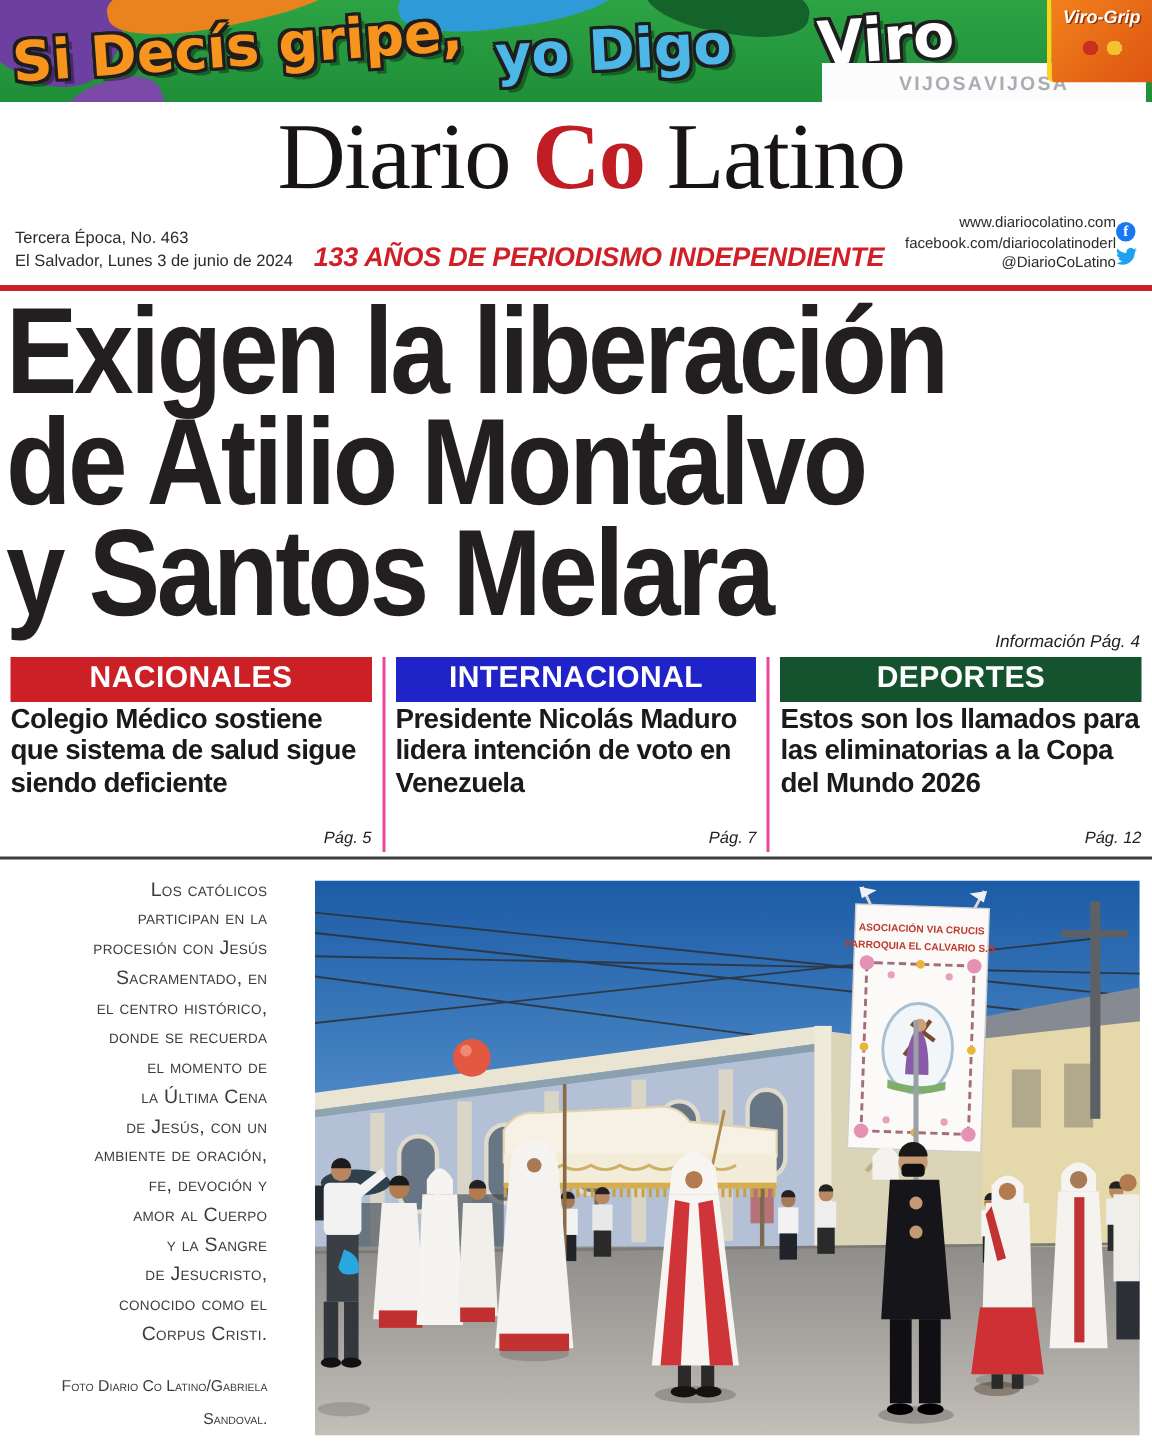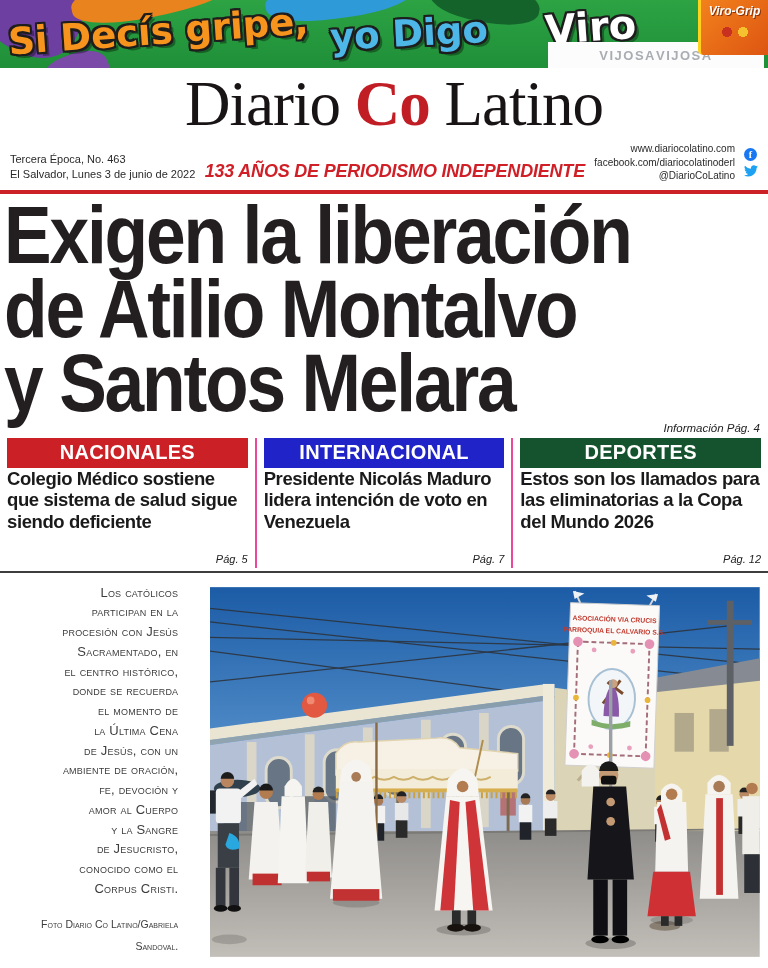--- a/index.html
+++ b/index.html
@@ -39,21 +39,21 @@
   
   .masthead { text-align:center; padding-top:5px; }
   .masthead h1 { font-family:"Liberation Serif", serif; font-weight:normal; font-size:63px;
                  line-height:1; color:#181314; letter-spacing:-1px;padding-left:20px; }
   .masthead h1 .co { color:#c01d24; font-weight:bold; }
   .info-row { display:flex; justify-content:space-between; align-items:flex-end;
               padding:6px 10px 7px 10px; }
   .edition { font-size:11px; line-height:1.4; text-align:left; color:#2a2a2a; }
   .tagline { font-size:18px; font-weight:bold; font-style:italic; color:#d01f26;
              letter-spacing:-0.2px; padding-bottom:1px; }
-  .social { display:flex; align-items:center; gap:9px; }
+  .social { display:flex; align-items:center; gap:0; }
   .social-text { font-size:10px; line-height:1.35; text-align:right; color:#2a2a2a; }
   .social-icons { display:flex; flex-direction:column; gap:4px; }
   .fb-icon { width:13px; height:13px; border-radius:50%; background:#1877f2; color:#fff;
              font-family:"Liberation Serif",serif; font-weight:bold; font-size:10px;
              display:flex; align-items:center; justify-content:center; }
   .red-rule { height:4px; background:#cc2027; }
 
   
   .lead { padding:4px 0 0 4px; }
   .lead-line { display:block; }
@@ -107,21 +107,21 @@
     <span>Viro-Grip</span>
     <span class="pills"></span>
   </div>
 </div>
 
 <div class="masthead">
   <h1><span>Diario </span><span class="co">Co</span><span> Latino</span></h1>
   <div class="info-row">
     <div class="edition">
       <div>Tercera Época, No. 463</div>
-      <div>El Salvador, Lunes 3 de junio de 2022</div>
+      <div>El Salvador, Lunes 3 de junio de 2024</div>
     </div>
     <div class="tagline">133 AÑOS DE PERIODISMO INDEPENDIENTE</div>
     <div class="social">
       <div class="social-text">
         <div>www.diariocolatino.com</div>
         <div>facebook.com/diariocolatinoderl</div>
         <div>@DiarioCoLatino</div>
       </div>
       <div class="social-icons">
         <span class="fb-icon">f</span>

